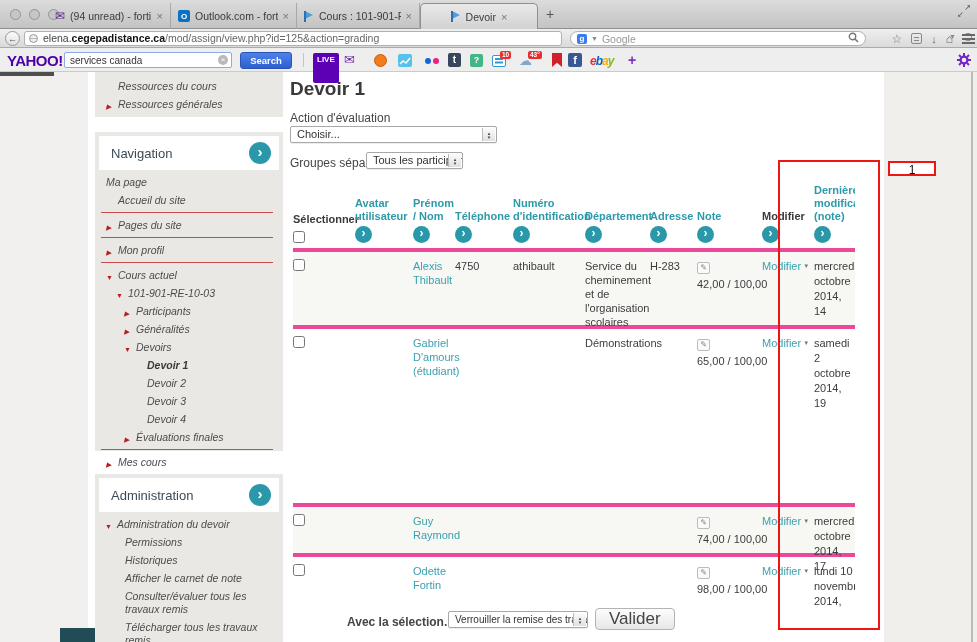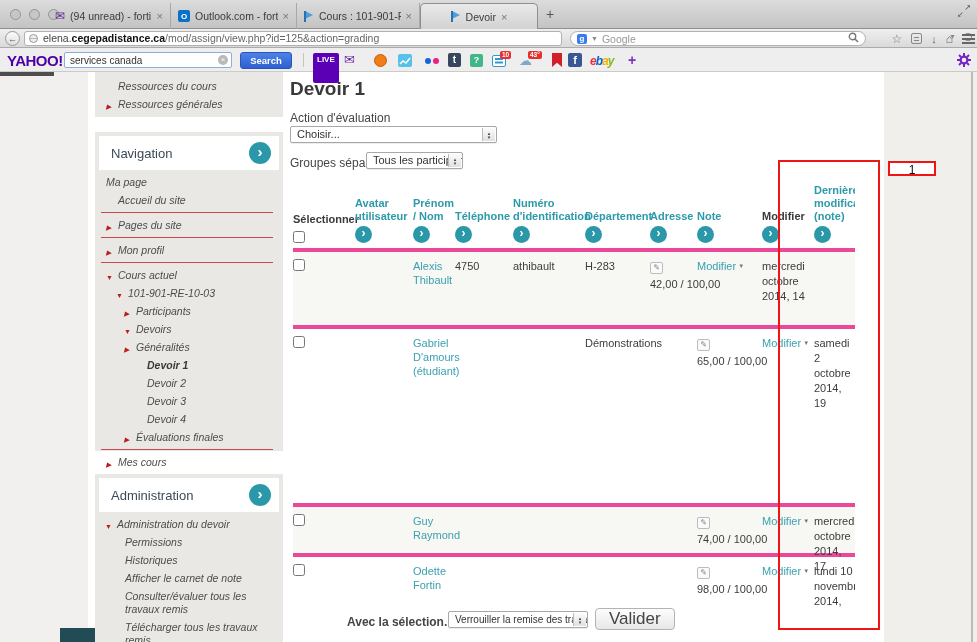--- a/index.html
+++ b/index.html
@@ -336,25 +336,25 @@
     <div class="si i23">
       <span class="tri d"></span>
       <span>Cours actuel</span></div>
     <div class="si i33">
       <span class="tri d"></span>
       <span>101-901-RE-10-03</span></div>
     <div class="si i41">
       <span class="tri r"></span>
       <span>Participants</span></div>
     <div class="si i41">
+      <span class="tri r"></span>
+      <span>Généralités</span></div>
+    <div class="si i41">
       <span class="tri d"></span>
       <span>Devoirs</span></div>
-    <div class="si i41">
-      <span class="tri r"></span>
-      <span>Généralités</span></div>
     <div class="si i52 cur">
       <span>Devoir 1</span></div>
     <div class="si i52">
       <span>Devoir 2</span></div>
     <div class="si i52">
       <span>Devoir 3</span></div>
     <div class="si i52">
       <span>Devoir 4</span></div>
     <div class="si i41">
       <span class="tri r"></span>
@@ -448,20 +448,21 @@
           <span class="sortc"></span>
         </div>
       </div>
 
       <div class="trow tr bg-alt h-r0">
         <div class="cell"><input type="checkbox" style=""></div>
         <div class="cell"></div>
         <div class="cell cell-name"><span class="lnk">Alexis Thibault</span></div>
         <div class="cell">4750</div>
         <div class="cell">athibault</div>
+        <div class="cell cell-dept">Service du cheminement et de l'organisation scolaires</div>
         <div class="cell">H-283</div>
         <div class="cell cell-note">
           <span class="editic">✎</span>
           <div class="gval">42,00 / 100,00</div>
         </div>
         <div class="cell"><span class="lnk">Modifier</span><span class="modcaret">▼</span></div>
         <div class="cell lastm">mercredi
 octobre
 2014, 14</div>
       </div>

